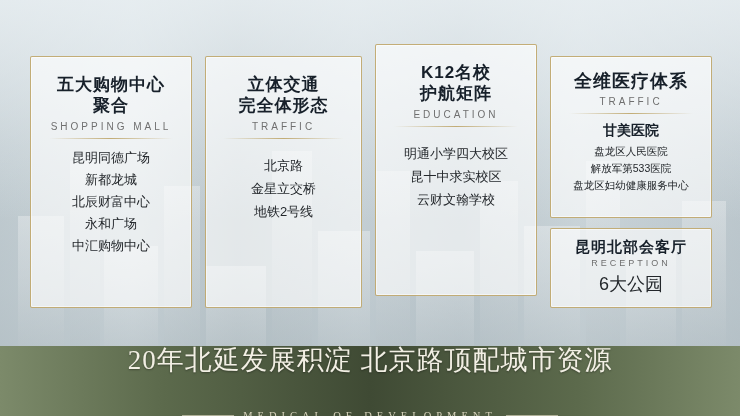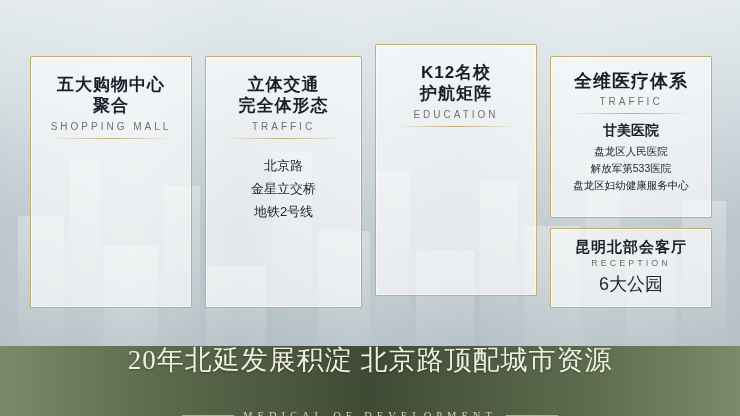--- a/index.html
+++ b/index.html
@@ -119,20 +119,27 @@
 
   <div class="cards">
 
     <div class="card" id="card1">
       <div class="hdr">
         <div>五大购物中心</div>
         <div>聚合</div>
       </div>
       <div class="sub">SHOPPING MALL</div>
       <div class="divider"></div>
+      <div class="body">
+        <div class="line">昆明同德广场</div>
+        <div class="line">新都龙城</div>
+        <div class="line">北辰财富中心</div>
+        <div class="line">永和广场</div>
+        <div class="line">中汇购物中心</div>
+      </div>
     </div>
 
     <div class="card" id="card2">
       <div class="hdr">
         <div>立体交通</div>
         <div>完全体形态</div>
       </div>
       <div class="sub">TRAFFIC</div>
       <div class="divider"></div>
       <div class="body">
@@ -142,20 +149,25 @@
       </div>
     </div>
 
     <div class="card" id="card3">
       <div class="hdr">
         <div>K12名校</div>
         <div>护航矩阵</div>
       </div>
       <div class="sub">EDUCATION</div>
       <div class="divider"></div>
+      <div class="body">
+        <div class="line">明通小学四大校区</div>
+        <div class="line">昆十中求实校区</div>
+        <div class="line">云财文翰学校</div>
+      </div>
     </div>
 
     <div class="card" id="card4">
       <div class="hdr">
         <div>全维医疗体系</div>
       </div>
       <div class="sub">TRAFFIC</div>
       <div class="divider"></div>
       <div class="hospital">甘美医院</div>
       <div class="body">

